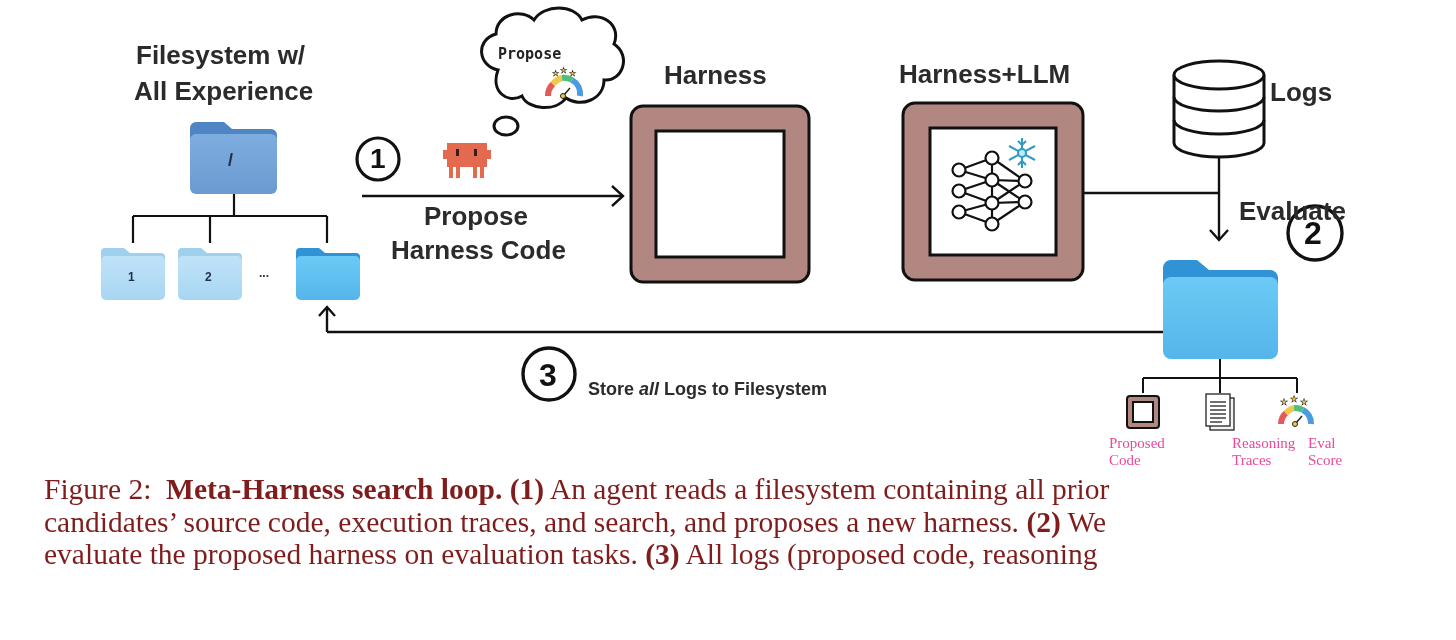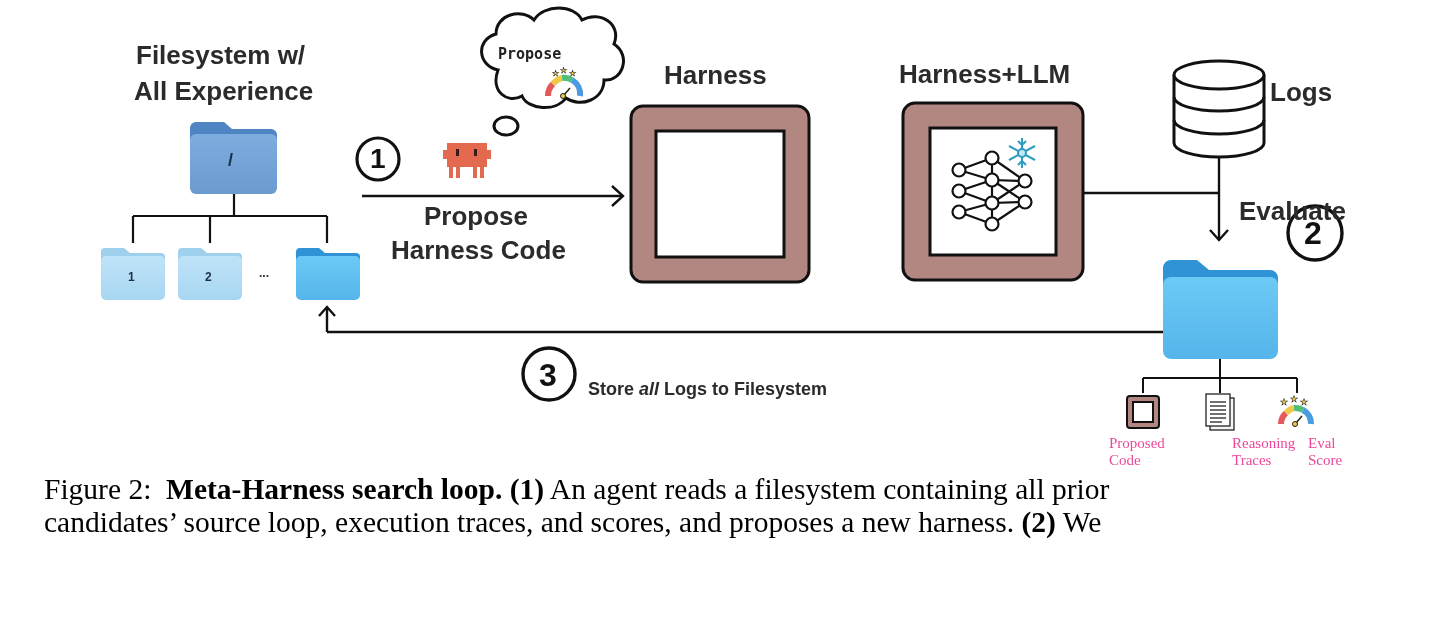--- a/index.html
+++ b/index.html
@@ -1,21 +1,21 @@
 <!DOCTYPE html>
 <html><head>
 <meta charset="utf-8">
 <style>
   html, body { margin: 0; padding: 0; background: #ffffff; }
   body { width: 1456px; height: 640px; position: relative; overflow: hidden; }
   .abs { position: absolute; }
   .lbl { font-family: "Liberation Sans", "DejaVu Sans", sans-serif; font-weight: bold; color: #2b2b2b; white-space: nowrap; }
   .small { font-family: Liberation Serif, serif; font-size: 15px; color: #ec4899; line-height: 17px; }
   .mono { font-family: "DejaVu Sans Mono", "Liberation Mono", monospace; font-weight: bold; color: #222; }
-  .caption { font-family: "Liberation Serif", "DejaVu Serif", serif; font-size: 29.5px; color: #000000; line-height: 32.5px; white-space: nowrap; }
+  .caption { font-family: "Liberation Serif", "DejaVu Serif", serif; font-size: 29.5px; color: #7f1d1d; line-height: 32.5px; white-space: nowrap; }
   .caption b { font-weight: bold; }
   svg text { font-family: "Liberation Sans", "DejaVu Sans", sans-serif; }
 </style>
 </head>
 <body>
 
 <svg class="abs" style="left:0;top:0" width="1456" height="470" viewBox="0 0 1456 470">
   <defs>
     <linearGradient id="gRoot" x1="0" y1="0" x2="0" y2="1">
       <stop offset="0" stop-color="#7eaee0"></stop>
@@ -235,14 +235,15 @@
   <div>Reasoning</div>
   <div>Traces</div>
 </div>
 <div class="abs small" style="left:1278px;top:435px;margin-left:30px;">
   <div>Eval</div>
   <div>Score</div>
 </div>
 
 <div class="abs caption" style="left:44px;top:473px;">
   <div><span>Figure 2:</span>&nbsp; <b>Meta-Harness search loop.</b> <b>(1)</b><span> An agent reads a filesystem containing all prior</span></div>
-  <div><span>candidates’ source loop, execution traces, and scores, and proposes a new harness. </span><b>(2)</b><span> We</span></div>
+  <div><span>candidates’ source code, execution traces, and search, and proposes a new harness. </span><b>(2)</b><span> We</span></div>
+  <div><span>evaluate the proposed harness on evaluation tasks. </span><b>(3)</b><span> All logs (proposed code, reasoning</span></div>
 </div>
 
 </body></html>

